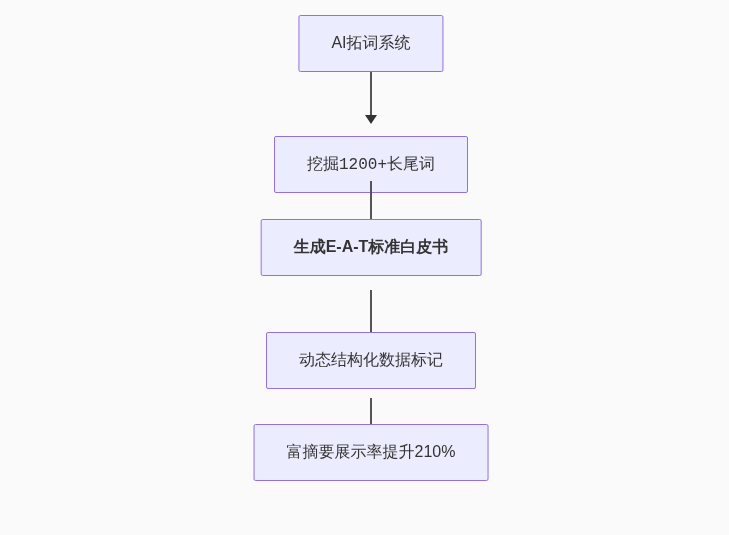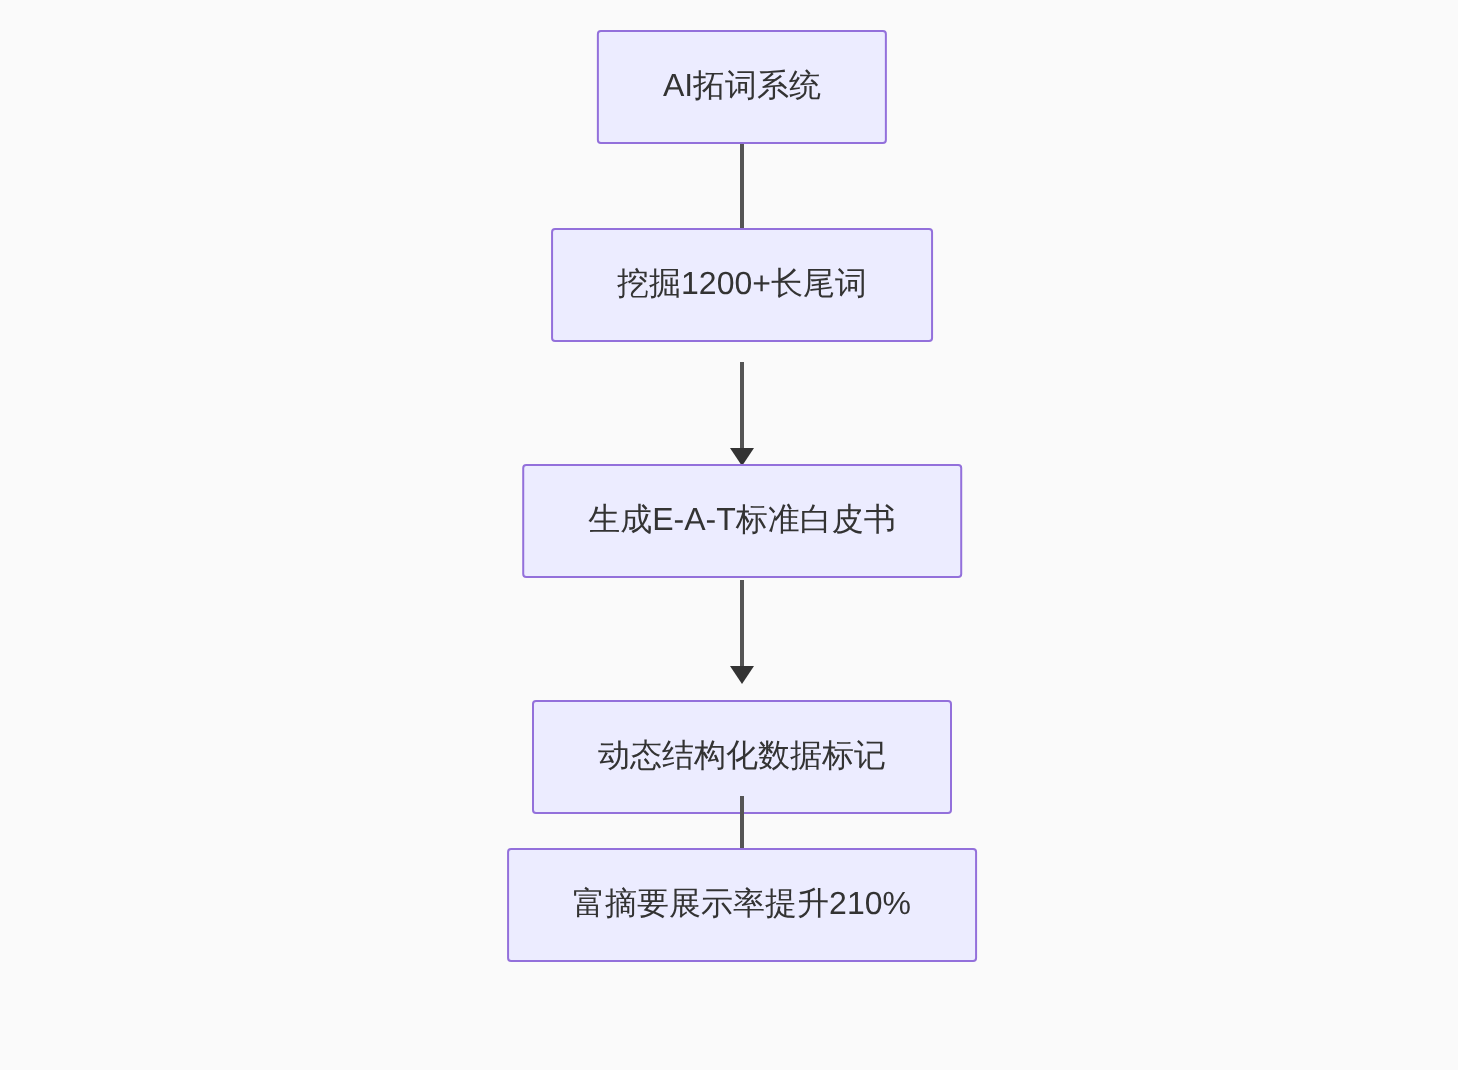--- a/index.html
+++ b/index.html
@@ -31,23 +31,23 @@
     justify-content: center;
     padding: 0 32px;
     background: var(--node-fill);
     border: 1px solid var(--node-border);
     border-radius: 2px;
     font-size: 16px;
     color: var(--text);
     white-space: nowrap;
   }
   #node-1 { top: 15px; }
-  #node-2 { top: 114px; }
-  #node-3 { top: 232px; }
-  #node-4 { top: 350px; }
+  #node-2 { top: 136px; font-family: Liberation Mono, monospace; }
+  #node-3 { top: 219px; font-weight: bold; }
+  #node-4 { top: 332px; }
   #node-5 { top: 424px; }
 
   .arrow {
     position: absolute;
     left: 371px;
     transform: translateX(-50%);
     width: 12px;
     height: 52px;
   }
   #arrow-1 { top: 72px; }

